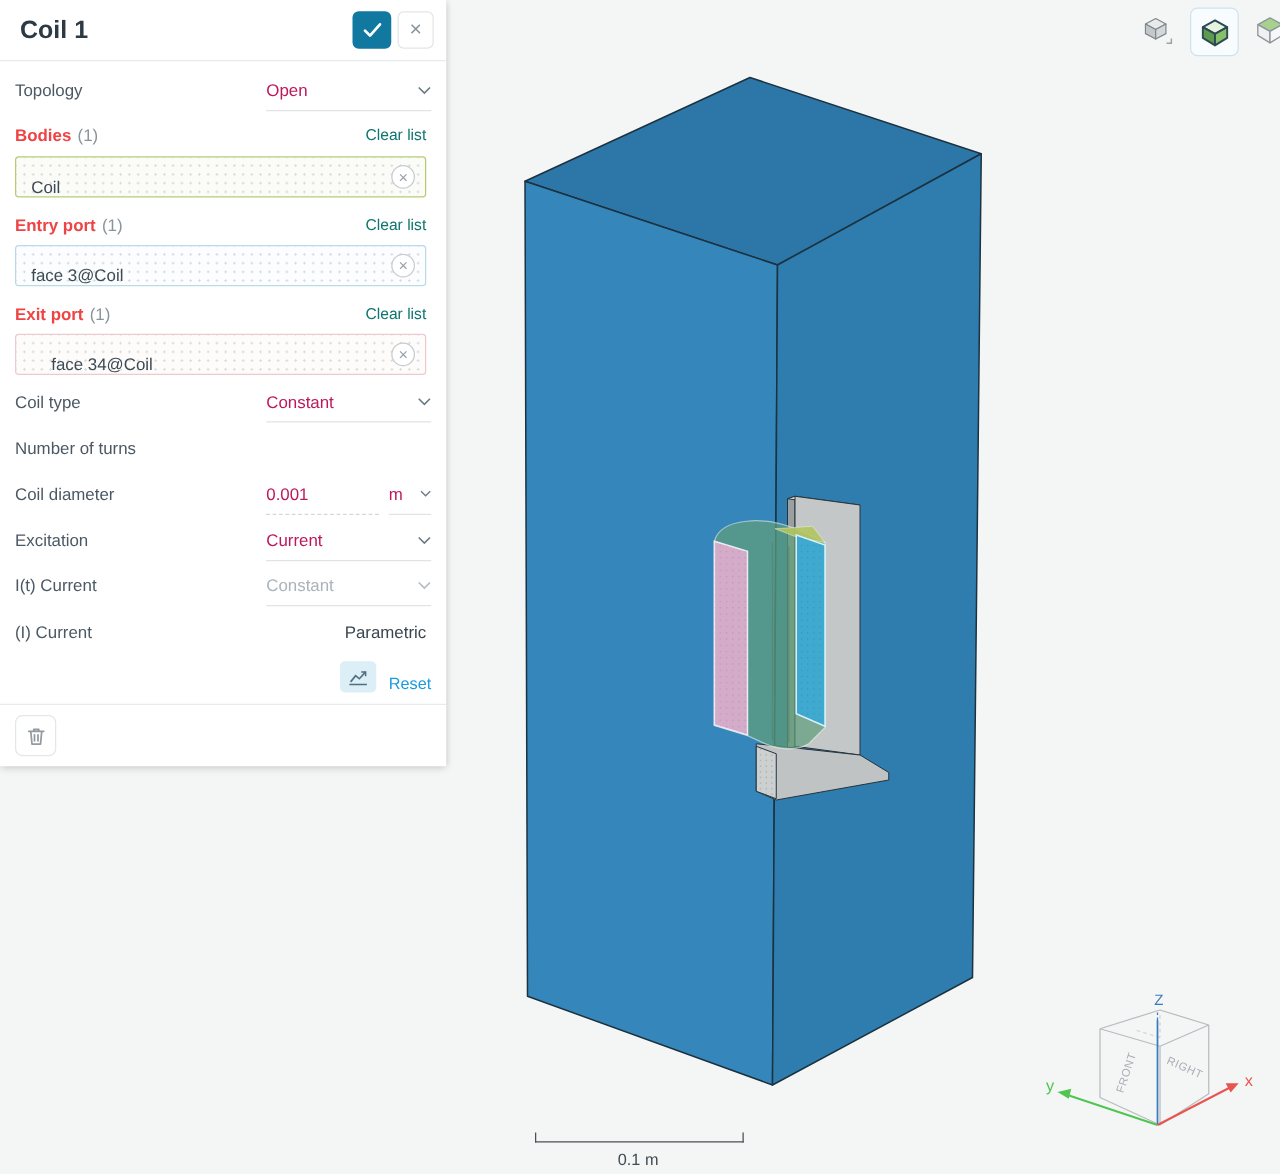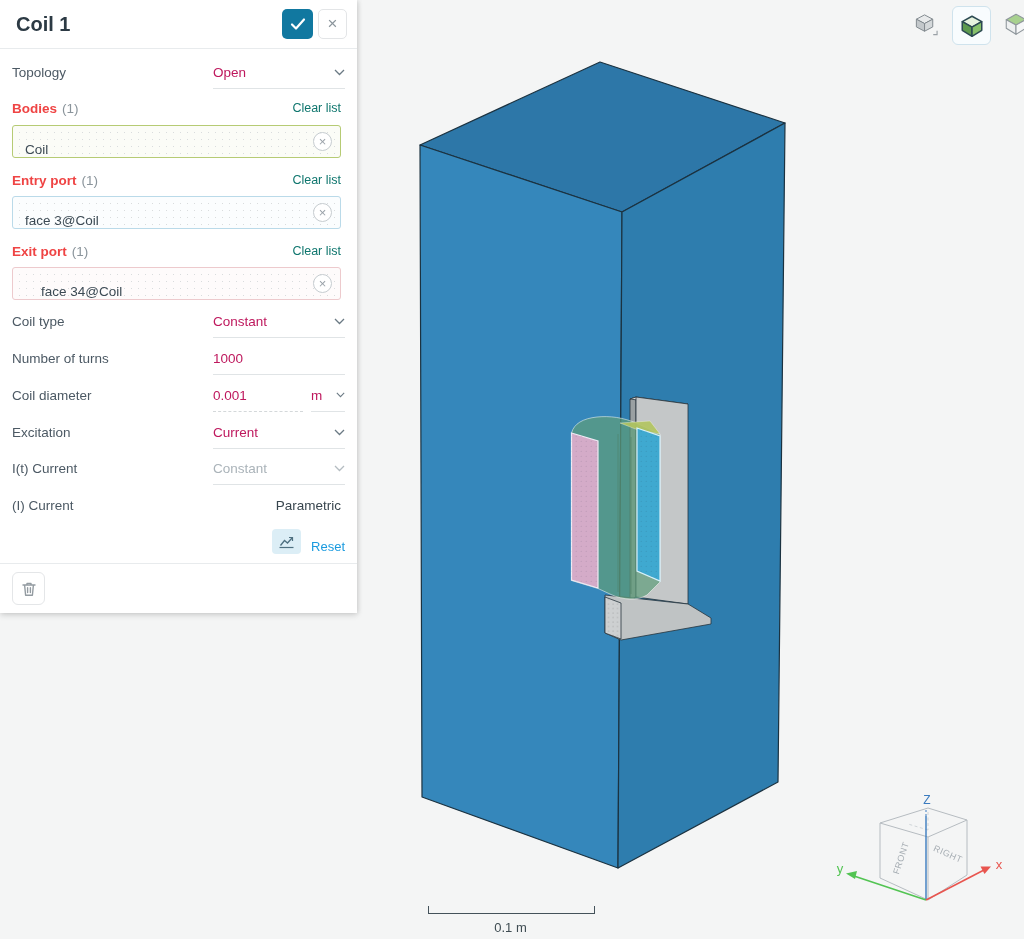--- a/index.html
+++ b/index.html
@@ -203,23 +203,20 @@
     <div class="val">
       <span class="v">Constant</span>
       <svg class="chev" width="11" height="7" viewBox="0 0 11 7">
           <path d="M1,1 L5.5,5.5 L10,1" fill="none" stroke="#6b7a84" stroke-width="1.3"></path>
         </svg>
     </div>
   </div>
 
   <div class="row" style="top:342px;height:33px;">
     <span class="row-label">Number of turns</span>
-    <div class="val">
-      <span class="v">1000</span>
-    </div>
   </div>
 
   <div class="row" style="top:379px;height:33px;">
     <span class="row-label">Coil diameter</span>
     <div class="val" style="width:90px;border-bottom:1px dashed #d4d8da;">
       <span class="v">0.001</span>
     </div>
     <div class="val" style="left:311px;width:34px;">
       <span class="v">m</span>
       <svg class="chev" width="9" height="6" viewBox="0 0 11 7">

